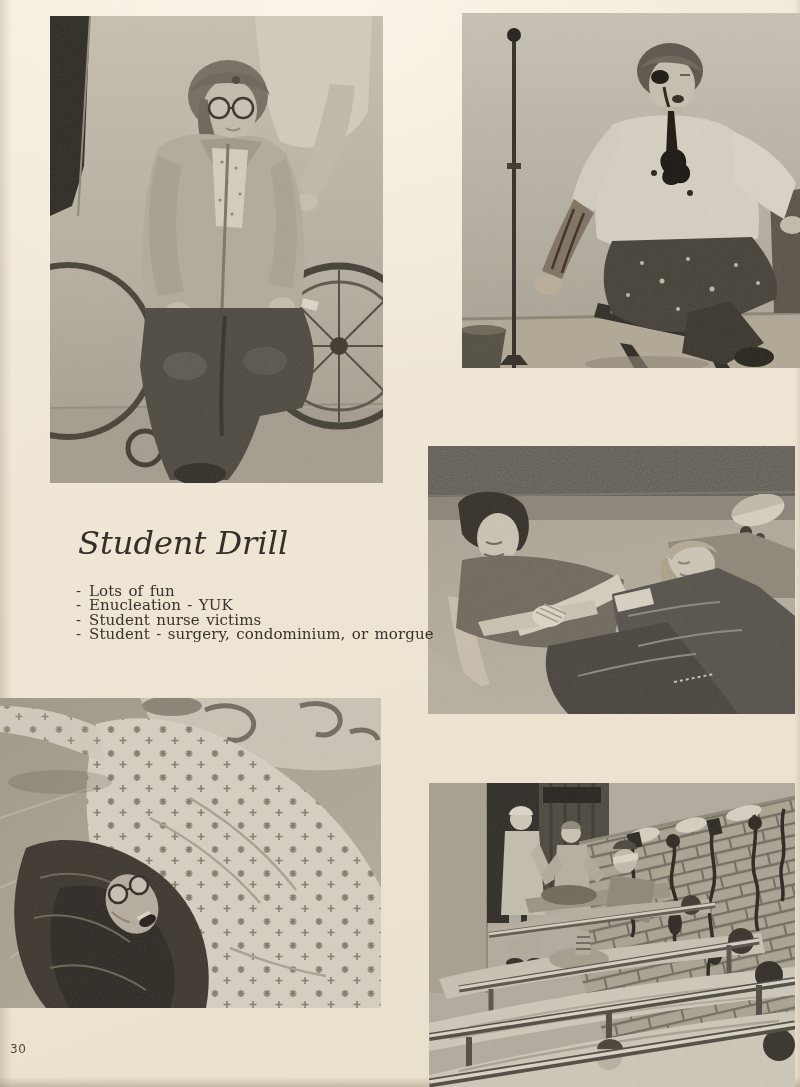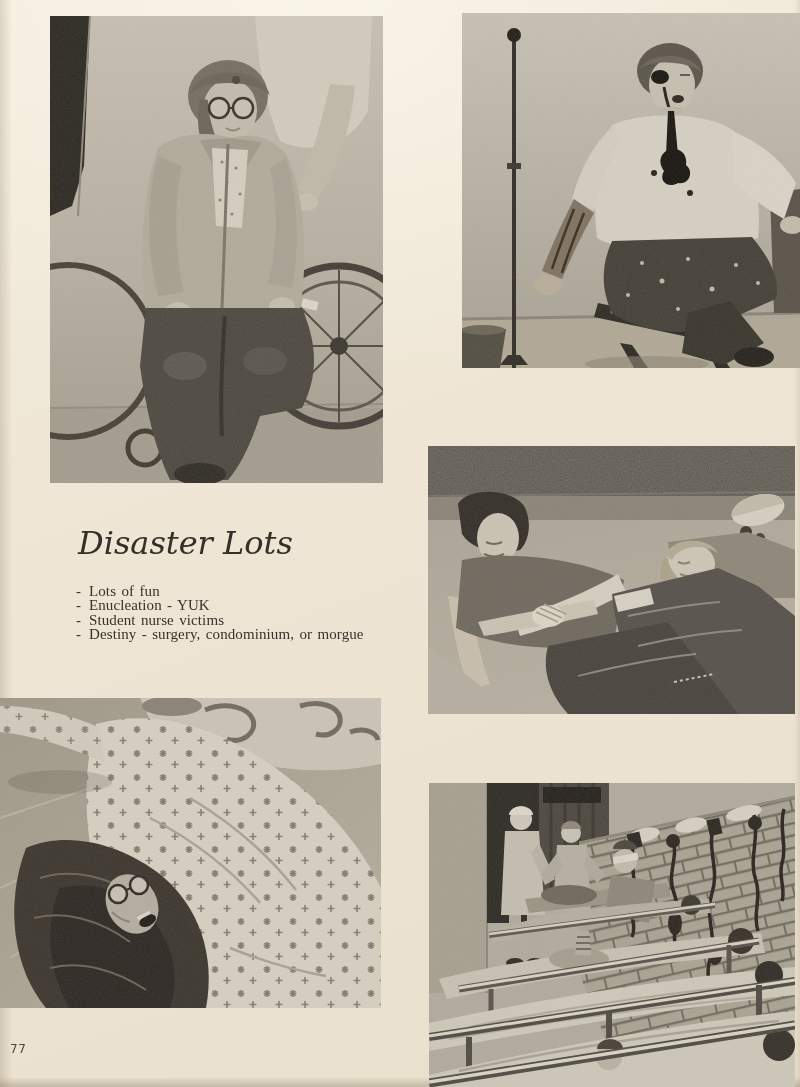--- a/index.html
+++ b/index.html
@@ -23,21 +23,21 @@
   #photo-seated{left:462px;top:13px;}
   #photo-floor-pair{left:428px;top:446px;}
   #photo-gown{left:0px;top:698px;}
   #photo-ward{left:429px;top:783px;}
   .title{
     position:absolute;left:78px;top:524px;
     font-style:italic;font-weight:normal;font-size:32px;
     letter-spacing:0px;color:#332f29;margin:0;white-space:nowrap;
   }
   .notes{position:absolute;left:76px;top:584px;font-size:15px;line-height:14.4px;
-    letter-spacing:0.1px;word-spacing:1.5px;color:#36322c;font-family:Liberation Serif, serif;}
+    letter-spacing:0.1px;word-spacing:1.5px;color:#36322c;}
   .note{white-space:nowrap;}
   .note .b{display:inline-block;width:13px;}
   .pagenum{position:absolute;left:10px;top:1042px;
     font-family:"DejaVu Sans", sans-serif;font-size:12px;color:#4c473e;letter-spacing:0.5px;}
 </style>
 </head>
 <body>
 
 <div class="edge-left"></div>
 <div class="edge-right"></div>
@@ -403,22 +403,22 @@
   </g>
   <circle cx="350" cy="262" r="16" fill="#332e27"></circle>
   <circle cx="180" cy="274" r="13" fill="#bab3a4"></circle>
   <path d="M168,266 a13,10 0 0 1 26,0 Z" fill="#453f36"></path>
   <path d="M0,300 L366,242" stroke="#4e4940" stroke-width="9" fill="none"></path>
   <path d="M0,299 L366,241" stroke="#dcd6c8" stroke-width="3.5" fill="none"></path>
   <rect width="366" height="304" filter="url(#g5)" opacity="0.3"></rect>
 </svg>
 </figure>
 
-<h1 class="title">Disaster Lots</h1>
+<h1 class="title">Student Drill</h1>
 
 <div class="notes">
   <div class="note"><span class="b">-</span><span>Lots of fun</span></div>
   <div class="note"><span class="b">-</span><span>Enucleation - YUK</span></div>
   <div class="note"><span class="b">-</span><span>Student nurse victims</span></div>
-  <div class="note"><span class="b">-</span><span>Destiny - surgery, condominium, or morgue</span></div>
+  <div class="note"><span class="b">-</span><span>Student - surgery, condominium, or morgue</span></div>
 </div>
 
-<span class="pagenum">77</span>
+<span class="pagenum">30</span>
 
 </body></html>

